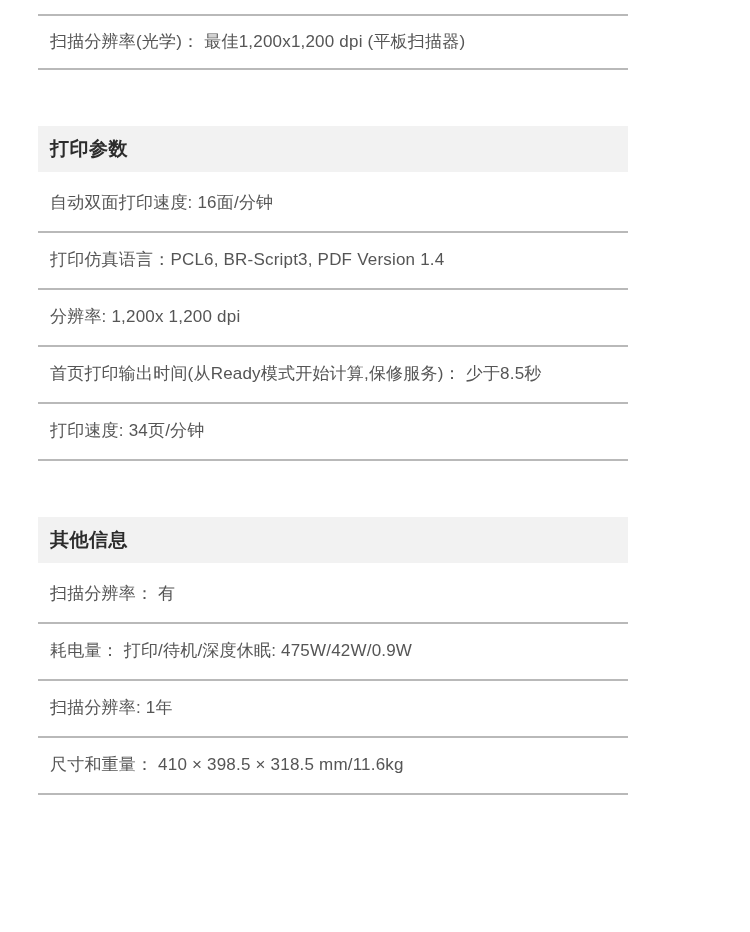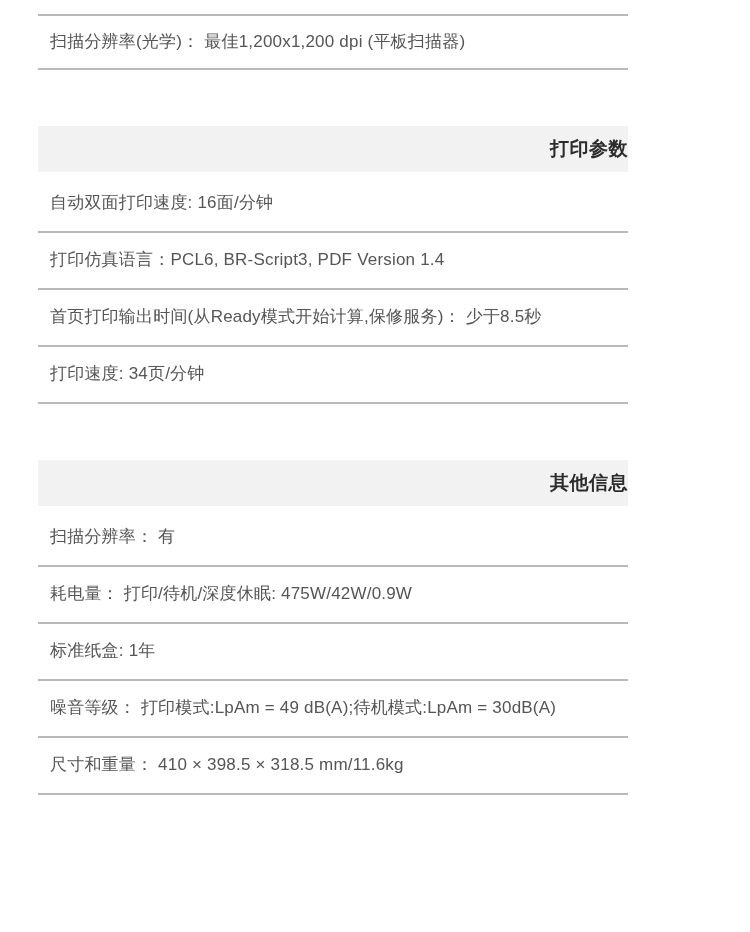--- a/index.html
+++ b/index.html
@@ -35,21 +35,20 @@
     margin-bottom: 4px;
     height: 46px;
     display: flex;
     align-items: center;
     padding-left: 12px;
     background: #f2f2f2;
     font-size: 19px;
     font-weight: bold;
     color: #2c2c2c;
     letter-spacing: 0.5px;
-    justify-content: flex-end;
   }
 </style>
 </head>
 <body>
 
 <div class="page">
 
   <div class="spec-row standalone">
     <span>扫描分辨率(光学)： 最佳1,200x1,200 dpi (平板扫描器)</span>
   </div>
@@ -58,41 +57,41 @@
     <div class="section-header">
       <span>打印参数</span>
     </div>
     <div class="spec-row">
       <span>自动双面打印速度: 16面/分钟</span>
     </div>
     <div class="spec-row">
       <span>打印仿真语言：PCL6, BR-Script3, PDF Version 1.4</span>
     </div>
     <div class="spec-row">
+      <span>分辨率: 1,200x 1,200 dpi</span>
+    </div>
+    <div class="spec-row">
       <span>首页打印输出时间(从Ready模式开始计算,保修服务)： 少于8.5秒</span>
     </div>
     <div class="spec-row">
       <span>打印速度: 34页/分钟</span>
     </div>
   </section>
 
   <section>
     <div class="section-header">
       <span>其他信息</span>
     </div>
     <div class="spec-row">
       <span>扫描分辨率： 有</span>
     </div>
     <div class="spec-row">
       <span>耗电量： 打印/待机/深度休眠: 475W/42W/0.9W</span>
     </div>
     <div class="spec-row">
-      <span>标准纸盒: 1年</span>
-    </div>
-    <div class="spec-row">
-      <span>噪音等级： 打印模式:LpAm = 49 dB(A);待机模式:LpAm = 30dB(A)</span>
+      <span>扫描分辨率: 1年</span>
     </div>
     <div class="spec-row">
       <span>尺寸和重量： 410 × 398.5 × 318.5 mm/11.6kg</span>
     </div>
   </section>
 
 </div>
 
 </body></html>

